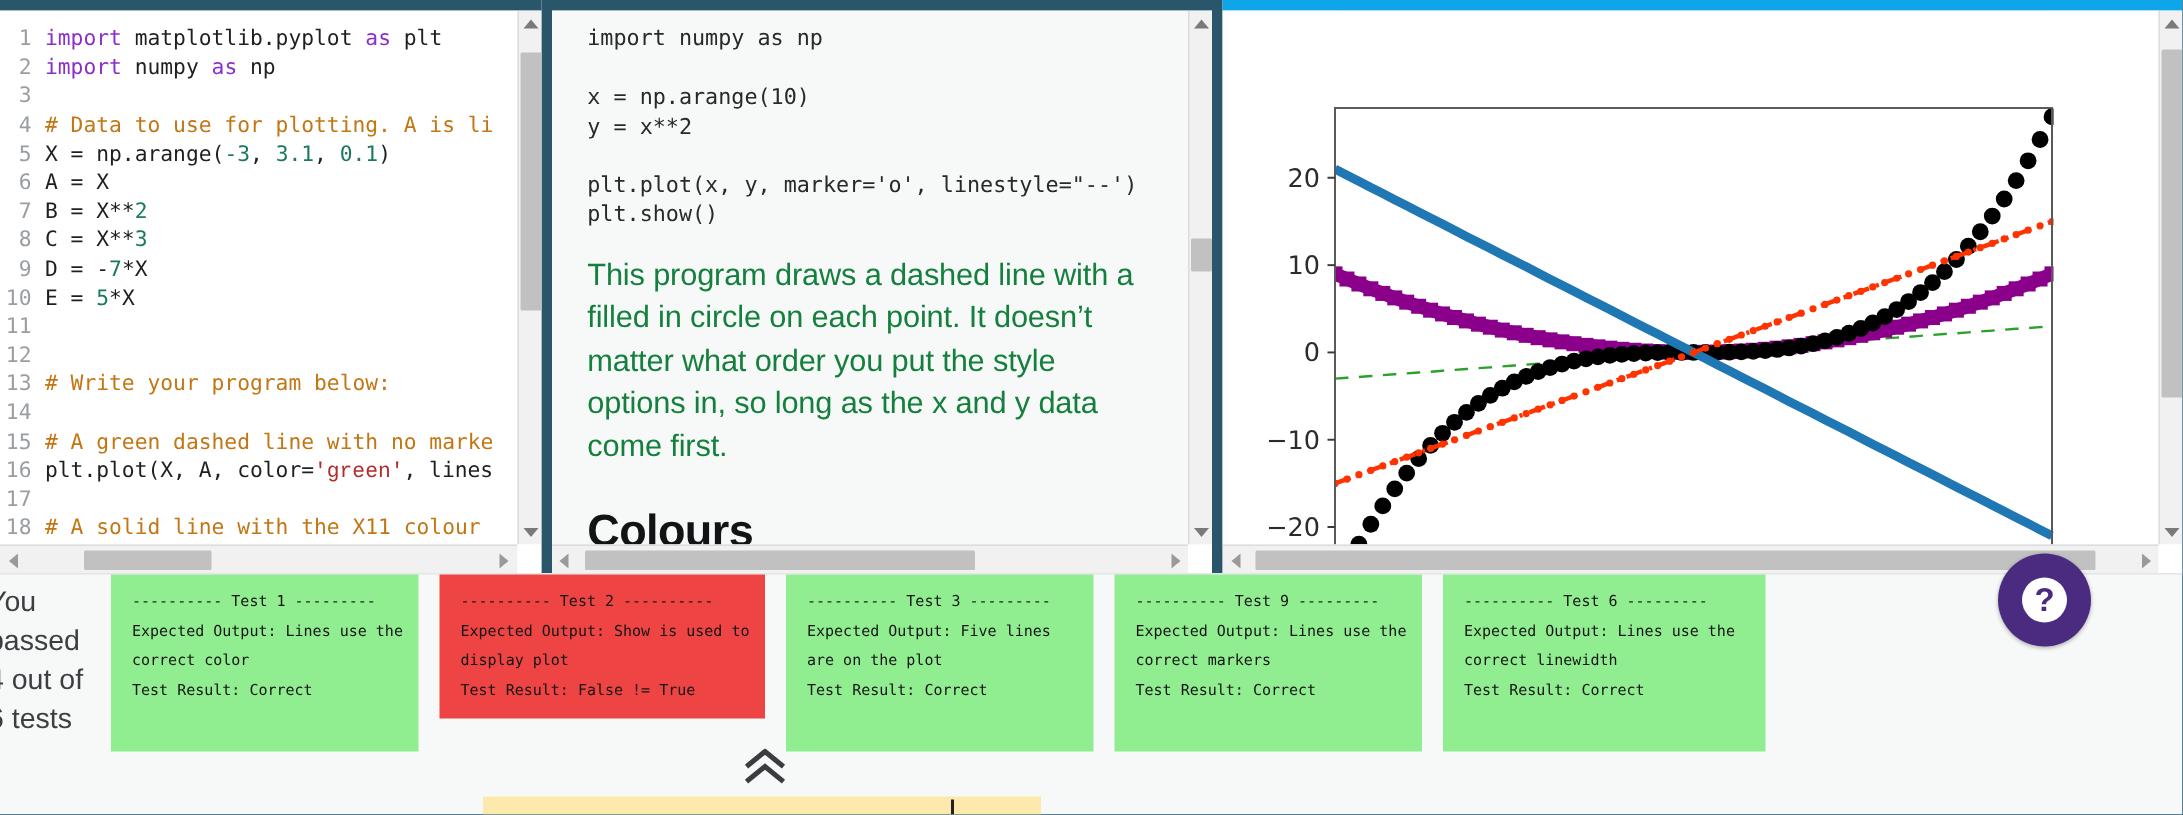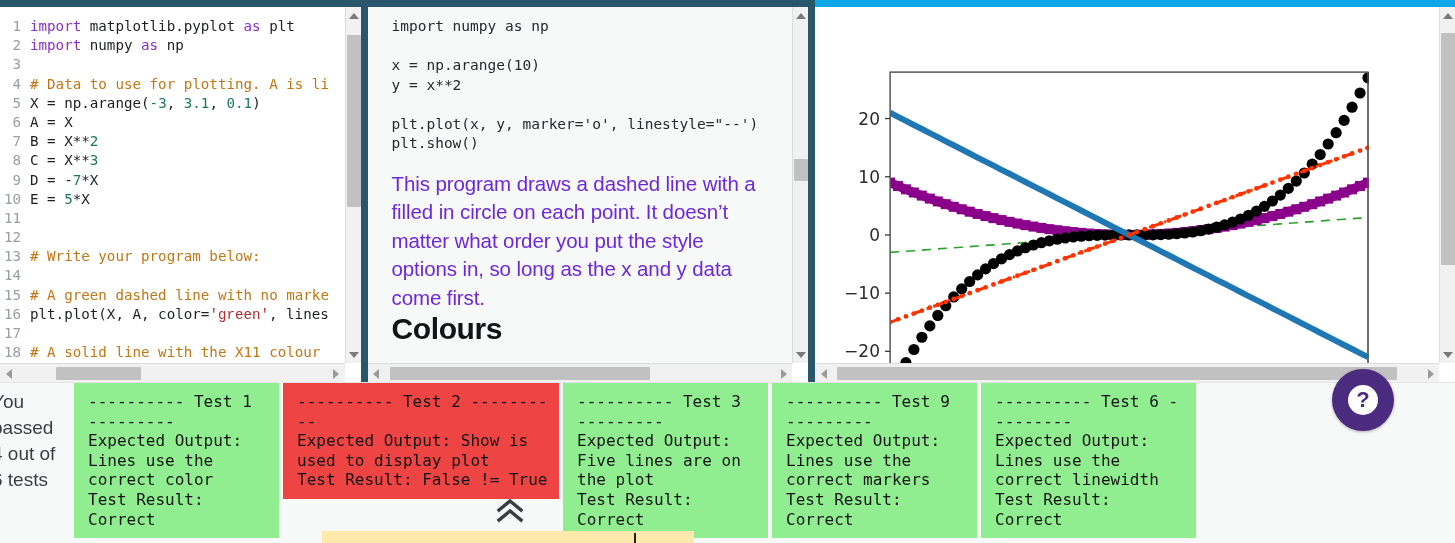--- a/index.html
+++ b/index.html
@@ -75,48 +75,49 @@
   .notes-wrap {
     position: absolute; left: 0; top: 0; right: 16px; bottom: 19px;
     padding: 10px 18px 0 24px; overflow: hidden; background: #f7f8f8;
   }
   .notes-code {
     font-family: "DejaVu Sans Mono", "Liberation Mono", monospace;
     font-size: 14.5px; line-height: 19.5px; color: #27292b;
     white-space: pre; margin-bottom: 16px;
   }
   .notes-para {
-    font-size: 20.5px; line-height: 28.5px; color: #6d28d9; letter-spacing: -0.1px;
+    font-size: 20.5px; line-height: 28.5px; color: #15803d; letter-spacing: -0.1px;
+    margin-bottom: 26px;
   }
   .notes-h2 { font-size: 30px; font-weight: 700; color: #111314; letter-spacing: -0.4px; }
 
   
   .plot-wrap { position: absolute; left: 0; top: 0; right: 16px; bottom: 19px; background: #fff; overflow: hidden; }
   .plot-svg { position: absolute; left: 0; top: 0; }
 
   
   .results {
     position: absolute; left: 0; top: 382px; width: 1455px; height: 134px;
     background: #f7f8f8; display: flex; align-items: flex-start;
     border-top: 1px solid #e3e5e6;
   }
   .summary {
     width: 82px; flex: 0 0 82px; padding: 6px 6px 0 0; margin-left: -8px;
     font-size: 19px; line-height: 26px; color: #3b3f42;
   }
   .cards { display: flex; align-items: flex-start; }
   .card {
     font-family: "DejaVu Sans Mono", "Liberation Mono", monospace;
-    font-size: 16px; line-height: 19.6px; white-space: pre-wrap;
-    padding: 9px 10px 9px 14px; margin-right: 4px; color: #141414;
+    font-size: 10px; line-height: 19.6px; white-space: pre-wrap;
+    padding: 9px 10px 9px 14px; margin-right: 14px; color: #141414;
   }
   .card.pass { background: #90ee90; }
   .card.fail { background: #ef4444; }
   .c1 { width: 205px; min-height: 118px; }
-  .c2 { width: 276px; min-height: 90px; }
+  .c2 { width: 217px; min-height: 90px; }
   .c3 { width: 205px; min-height: 118px; }
   .c4 { width: 205px; min-height: 118px; }
   .c5 { width: 246px; min-height: 118px; }
   .c6 { width: 215px; min-height: 118px; }
 
   
   .chev {
     position: absolute; left: 493px; top: 498px; width: 34px; height: 26px;
     display: flex; align-items: center; justify-content: center;
   }

